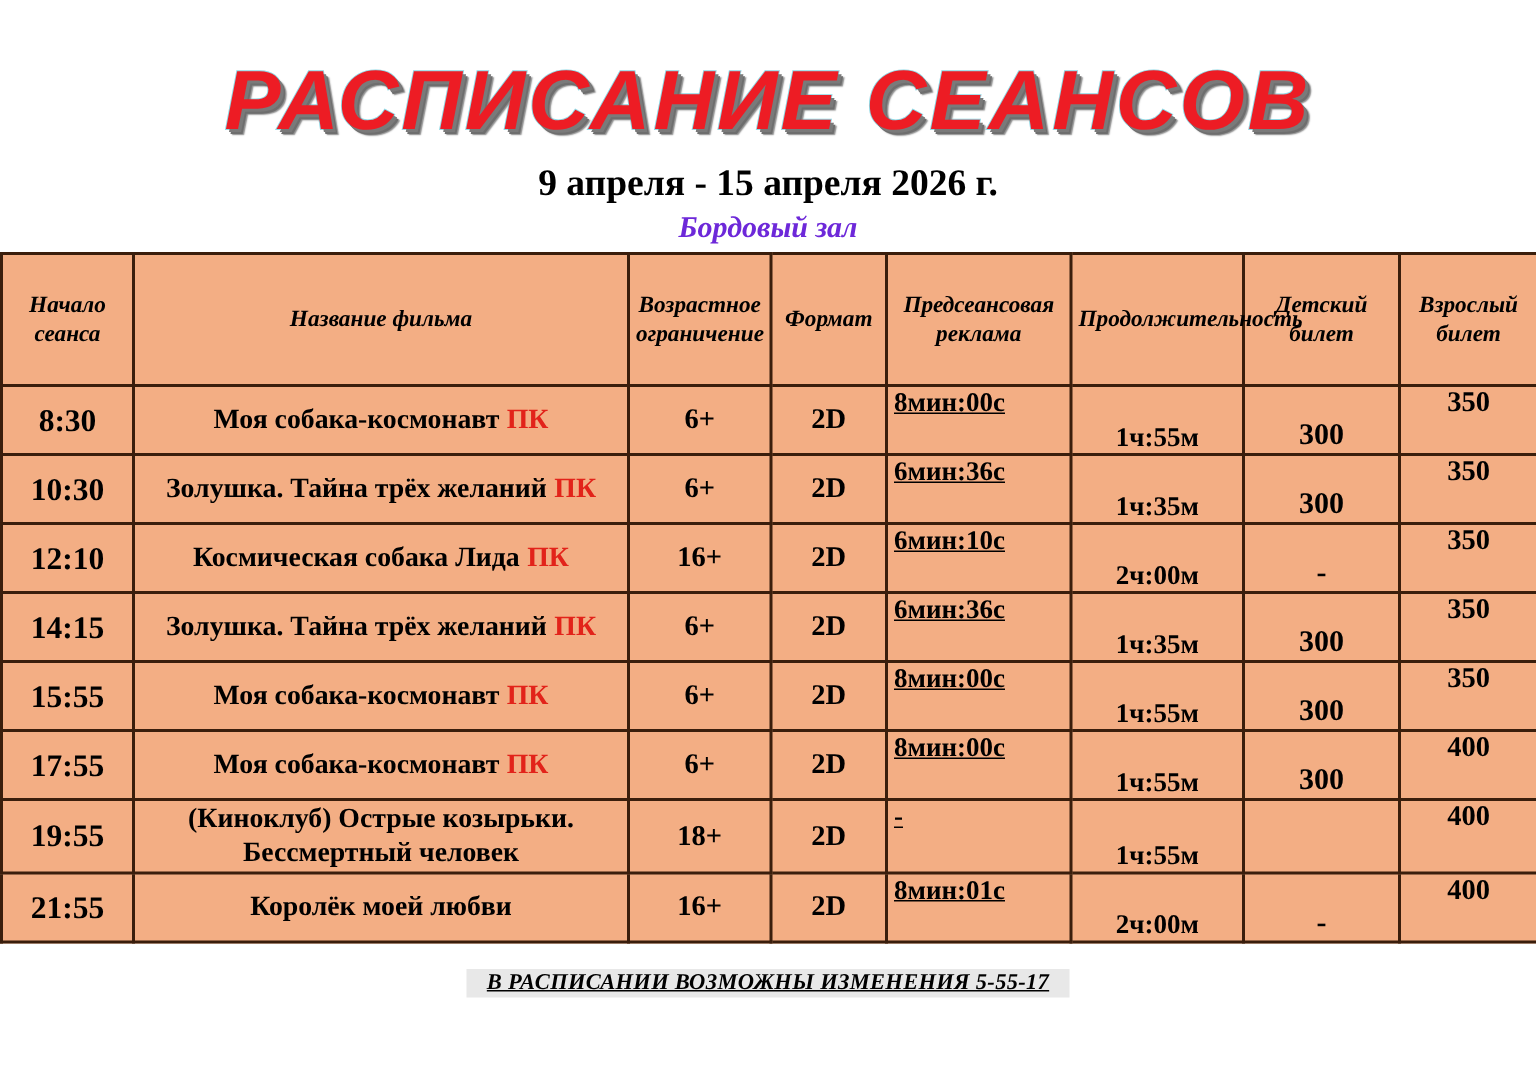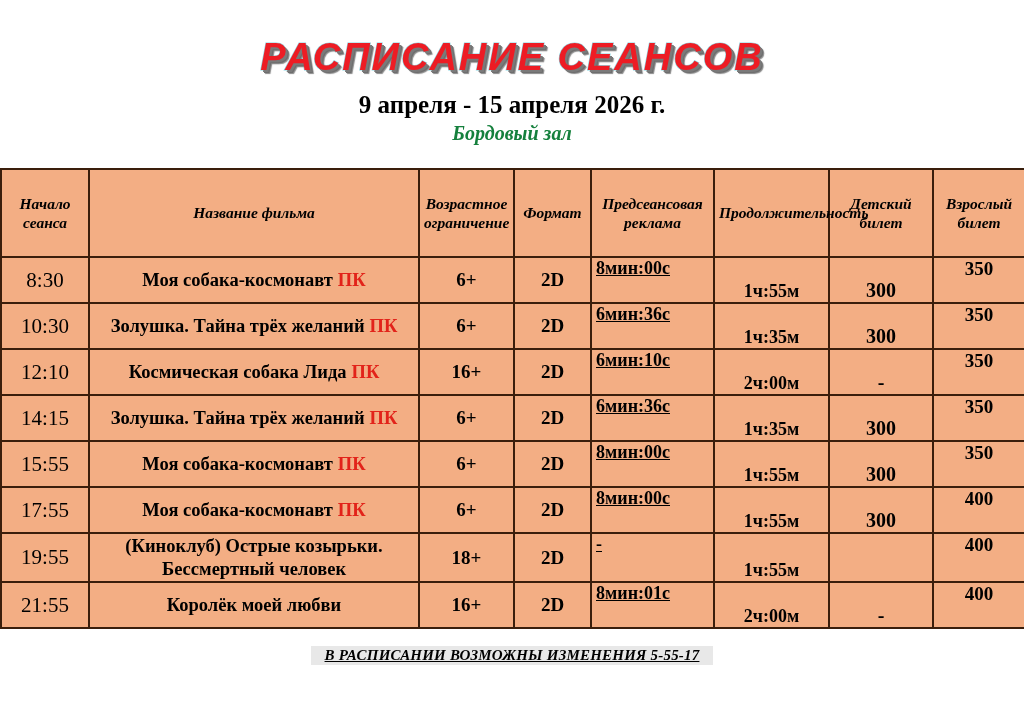--- a/index.html
+++ b/index.html
@@ -21,21 +21,21 @@
   .header {
     width: 1024px;
     padding-top: 38px;
     text-align: center;
   }
 
   .main-title {
     font-family: "Liberation Sans", "DejaVu Sans", sans-serif;
     font-style: italic;
     font-weight: bold;
-    font-size: 38px;
+    font-size: 56px;
     letter-spacing: 2px;
     color: #ED1C24;
     line-height: 1.02;
     margin: 0;
     white-space: nowrap;
     -webkit-text-stroke: 1.2px #8FD8E4;
     paint-order: stroke fill;
     text-shadow:
        2px 2px 0 #7a7a7a,
        3px 3px 0 #6e6e6e,
@@ -50,21 +50,21 @@
     color: #000000;
     line-height: 1.1;
   }
 
   .hall-line {
     margin: 4px 0 0 0;
     font-family: "Liberation Serif", "DejaVu Serif", serif;
     font-weight: bold;
     font-style: italic;
     font-size: 20px;
-    color: #15803d;
+    color: #6d28d9;
     line-height: 1.1;
   }
 
   
   .schedule-wrap {
     position: absolute;
     left: 0;
     top: 168px;
     width: 1024px;
   }
@@ -113,21 +113,21 @@
   th.h-age    { text-align: center; }
   th.h-kid    { text-align: left; padding-left: 8px; }
   th.h-adult  { text-align: left; padding-left: 8px; }
 
   
   tr.data-row { height: 46px; }
   tr.data-row.tall { height: 49px; border-radius: 12px; }
 
   td.v-time {
     text-align: center;
-    font-weight: normal;
+    font-weight: bold;
     font-size: 21px;
     vertical-align: middle;
   }
   td.v-film {
     text-align: center;
     font-weight: bold;
     font-size: 18.5px;
     vertical-align: middle;
     line-height: 1.22;
     white-space: nowrap;

